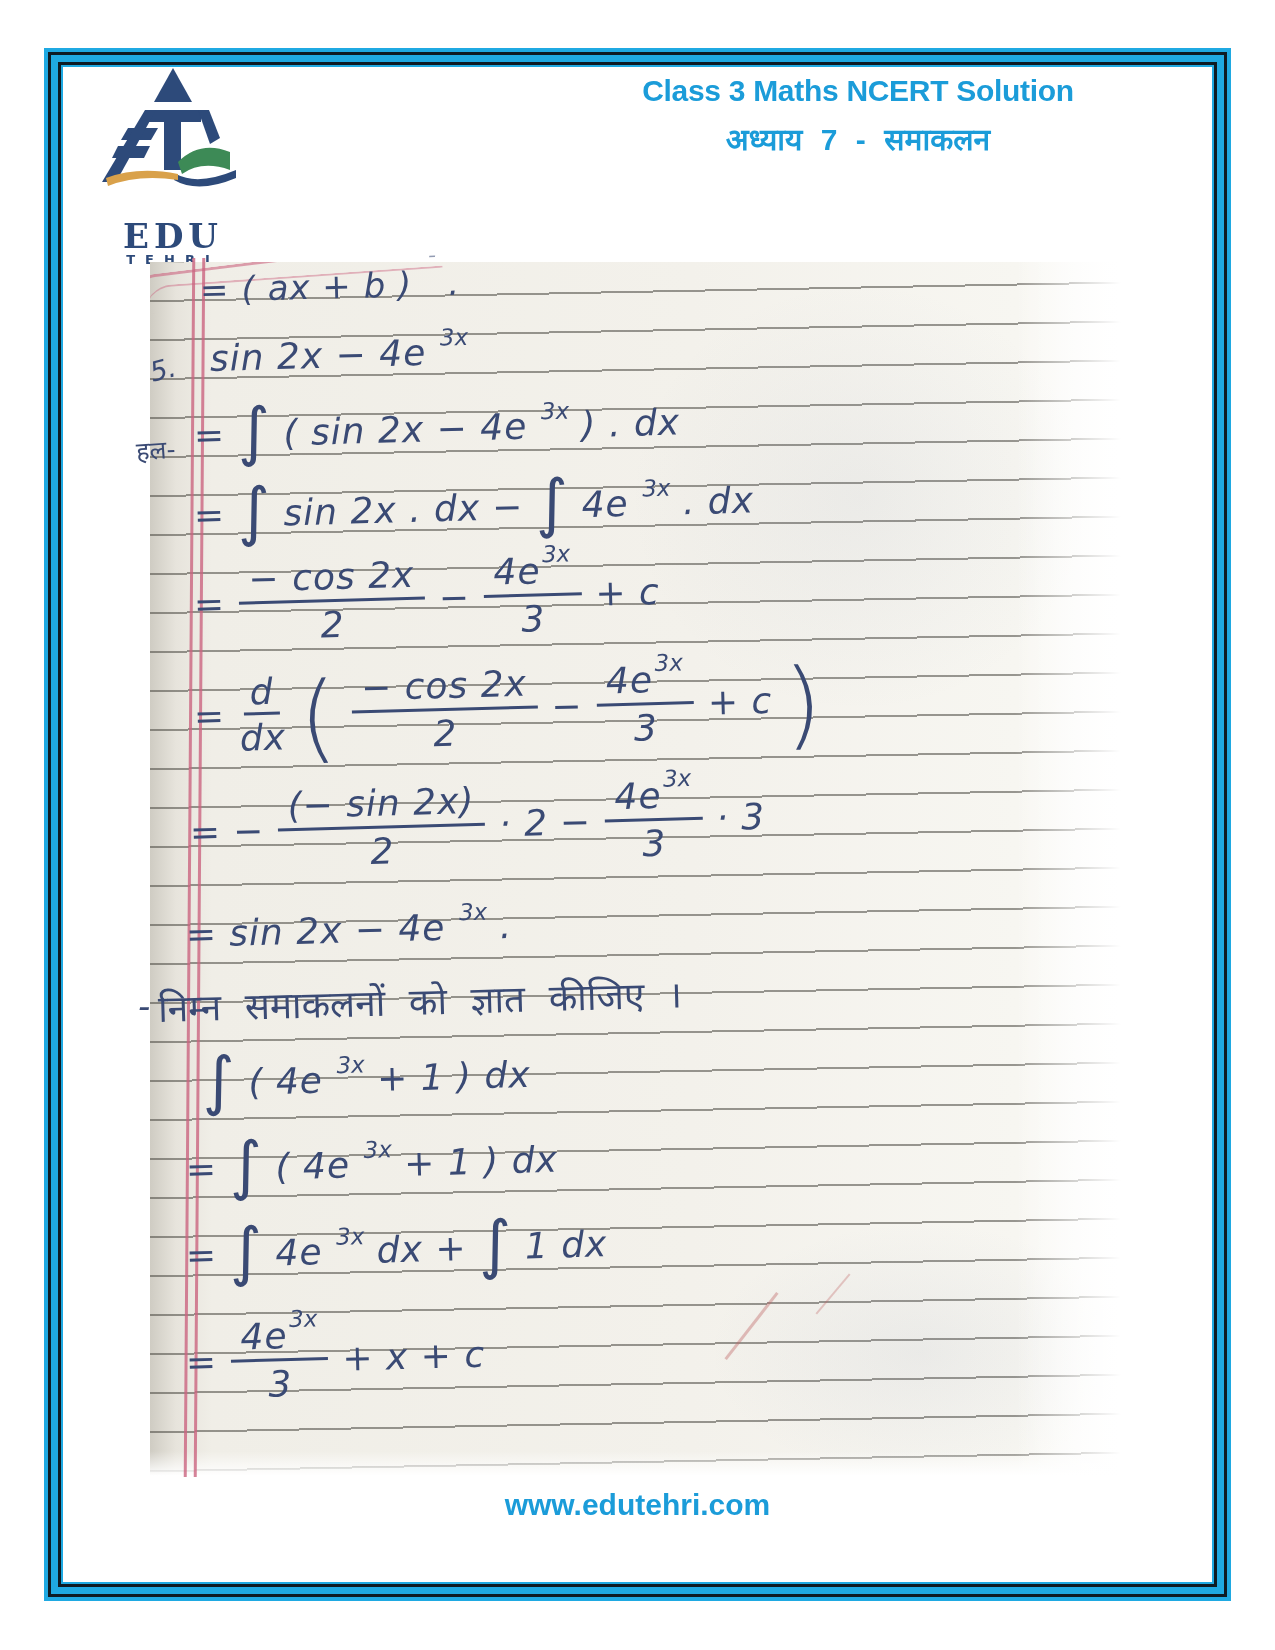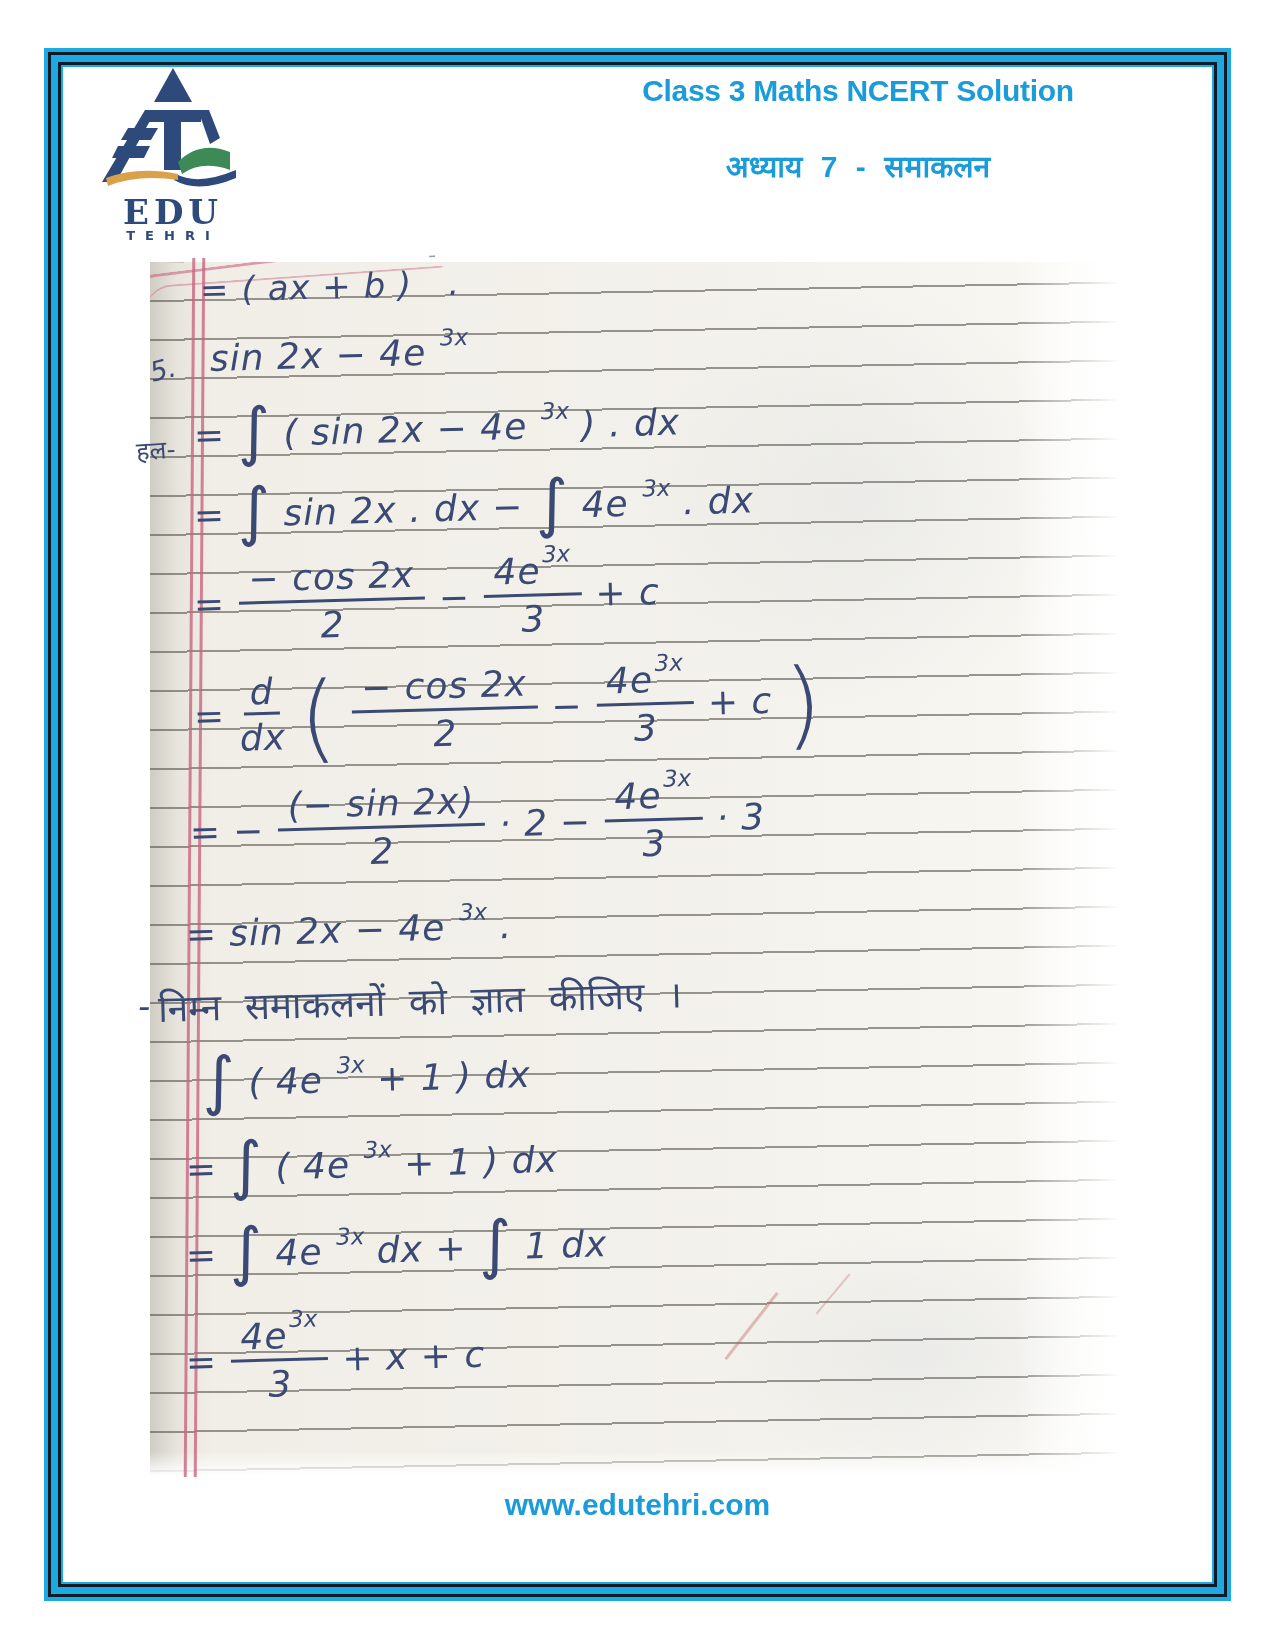--- a/index.html
+++ b/index.html
@@ -20,29 +20,29 @@
   .frame{position:absolute;left:44px;top:48px;width:1187px;height:1553px;
          border:4px solid var(--accent);box-sizing:border-box;}
   .f2{width:100%;height:100%;border:3px solid var(--pin);box-sizing:border-box;}
   .f3{width:100%;height:100%;border:7px solid var(--accent);box-sizing:border-box;}
   .f4{width:100%;height:100%;border:3px solid var(--pin);box-sizing:border-box;}
   .f5{width:100%;height:100%;border:2px solid var(--accent);box-sizing:border-box;}
 
   
   .logo{position:absolute;left:88px;top:66px;width:170px;text-align:center;}
   .logo-edu{font-family:"DejaVu Serif",serif;font-weight:bold;font-size:34px;
-            color:var(--navy);letter-spacing:5px;line-height:1;}
+            color:var(--navy);letter-spacing:5px;line-height:1;margin-top:24px;}
   .logo-tehri{font-family:"DejaVu Sans",sans-serif;font-weight:bold;font-size:13px;
               color:var(--navy);letter-spacing:10px;margin-top:0;line-height:1;}
 
   
   .title{position:absolute;left:548px;top:74px;width:620px;text-align:center;
          color:var(--heading);font-size:30px;font-weight:bold;letter-spacing:-.3px;}
   .subtitle{position:absolute;left:548px;top:118px;width:620px;text-align:center;
-            color:var(--heading);font-size:30px;font-weight:bold;word-spacing:10px;margin-top:27px;}
+            color:var(--heading);font-size:30px;font-weight:bold;word-spacing:10px;}
 
   
   .photo{position:absolute;left:150px;top:262px;width:985px;height:1215px;}
   .photo-bg{position:absolute;inset:0;overflow:hidden;
         background:linear-gradient(to right,#cfccc3 0px,#e7e4dc 26px,#f0eee7 62px,
                    #f3f1eb 55%,#f7f6f1 88%,#ffffff 100%);}
   .lines{position:absolute;left:-40px;right:-20px;top:-8px;bottom:-40px;
          transform:rotate(-1.1deg);
          background:repeating-linear-gradient(to bottom,
                     transparent 0 37px, rgba(72,70,63,.55) 37px 39px);}

